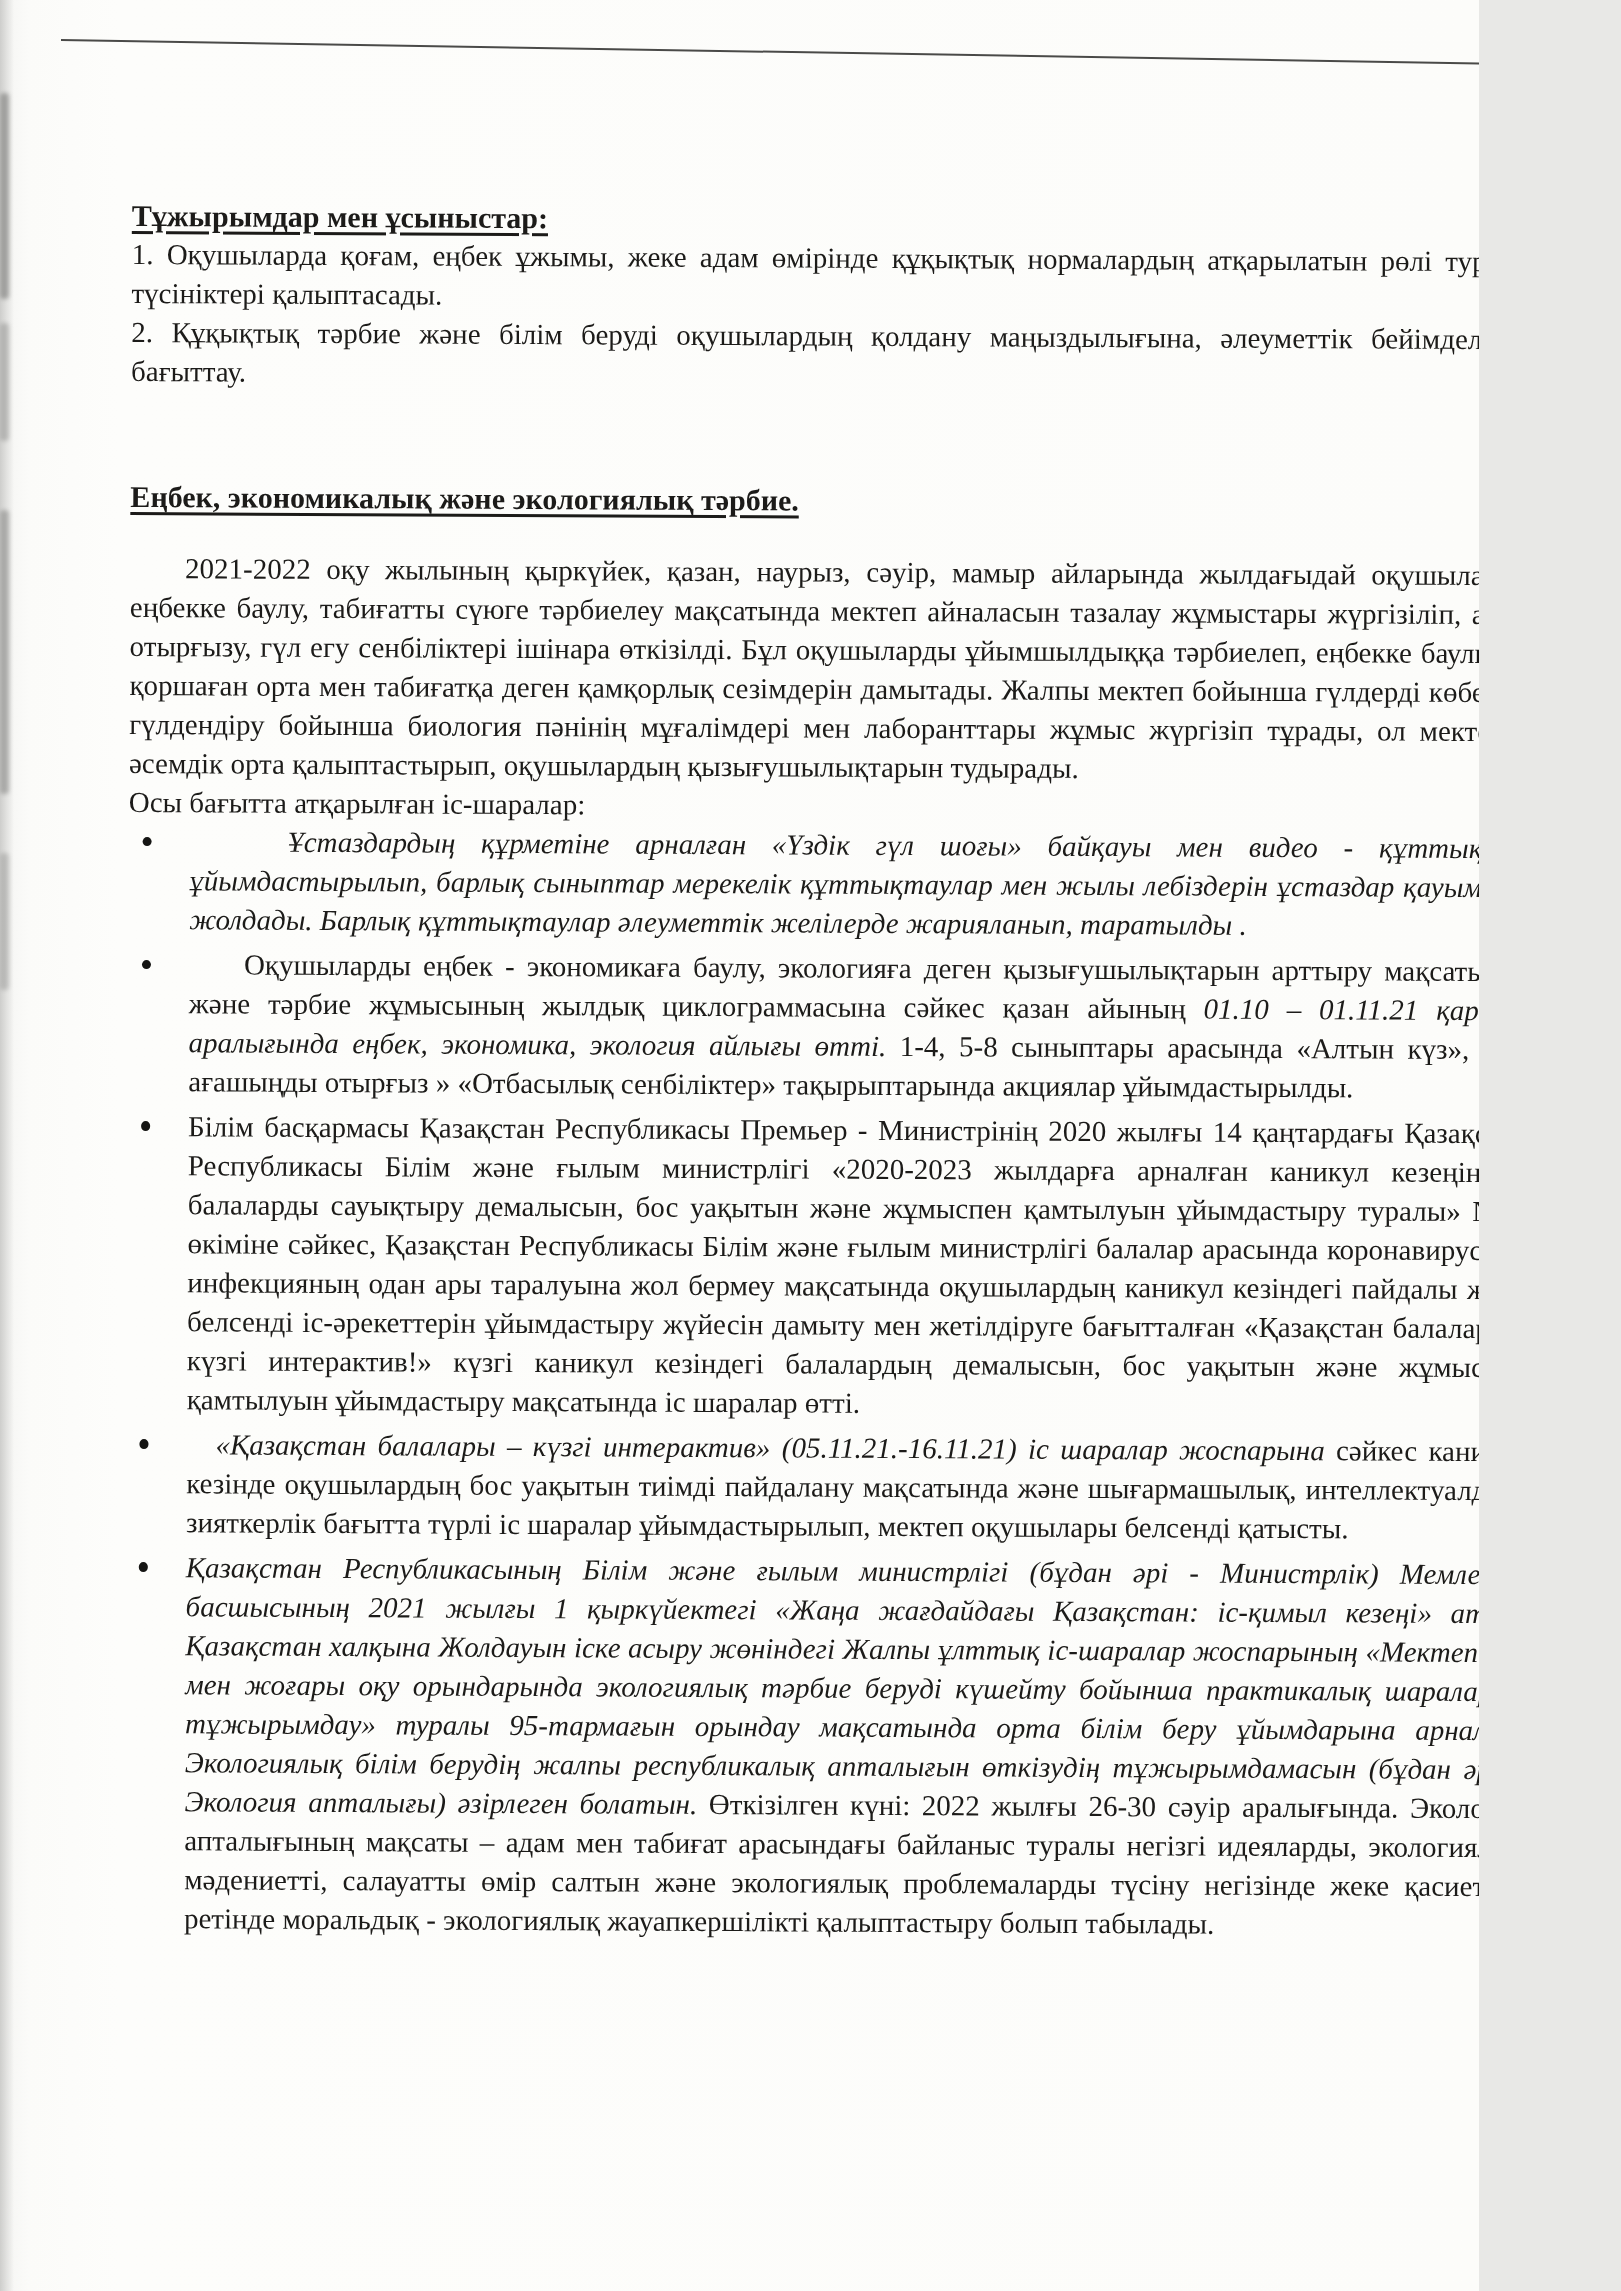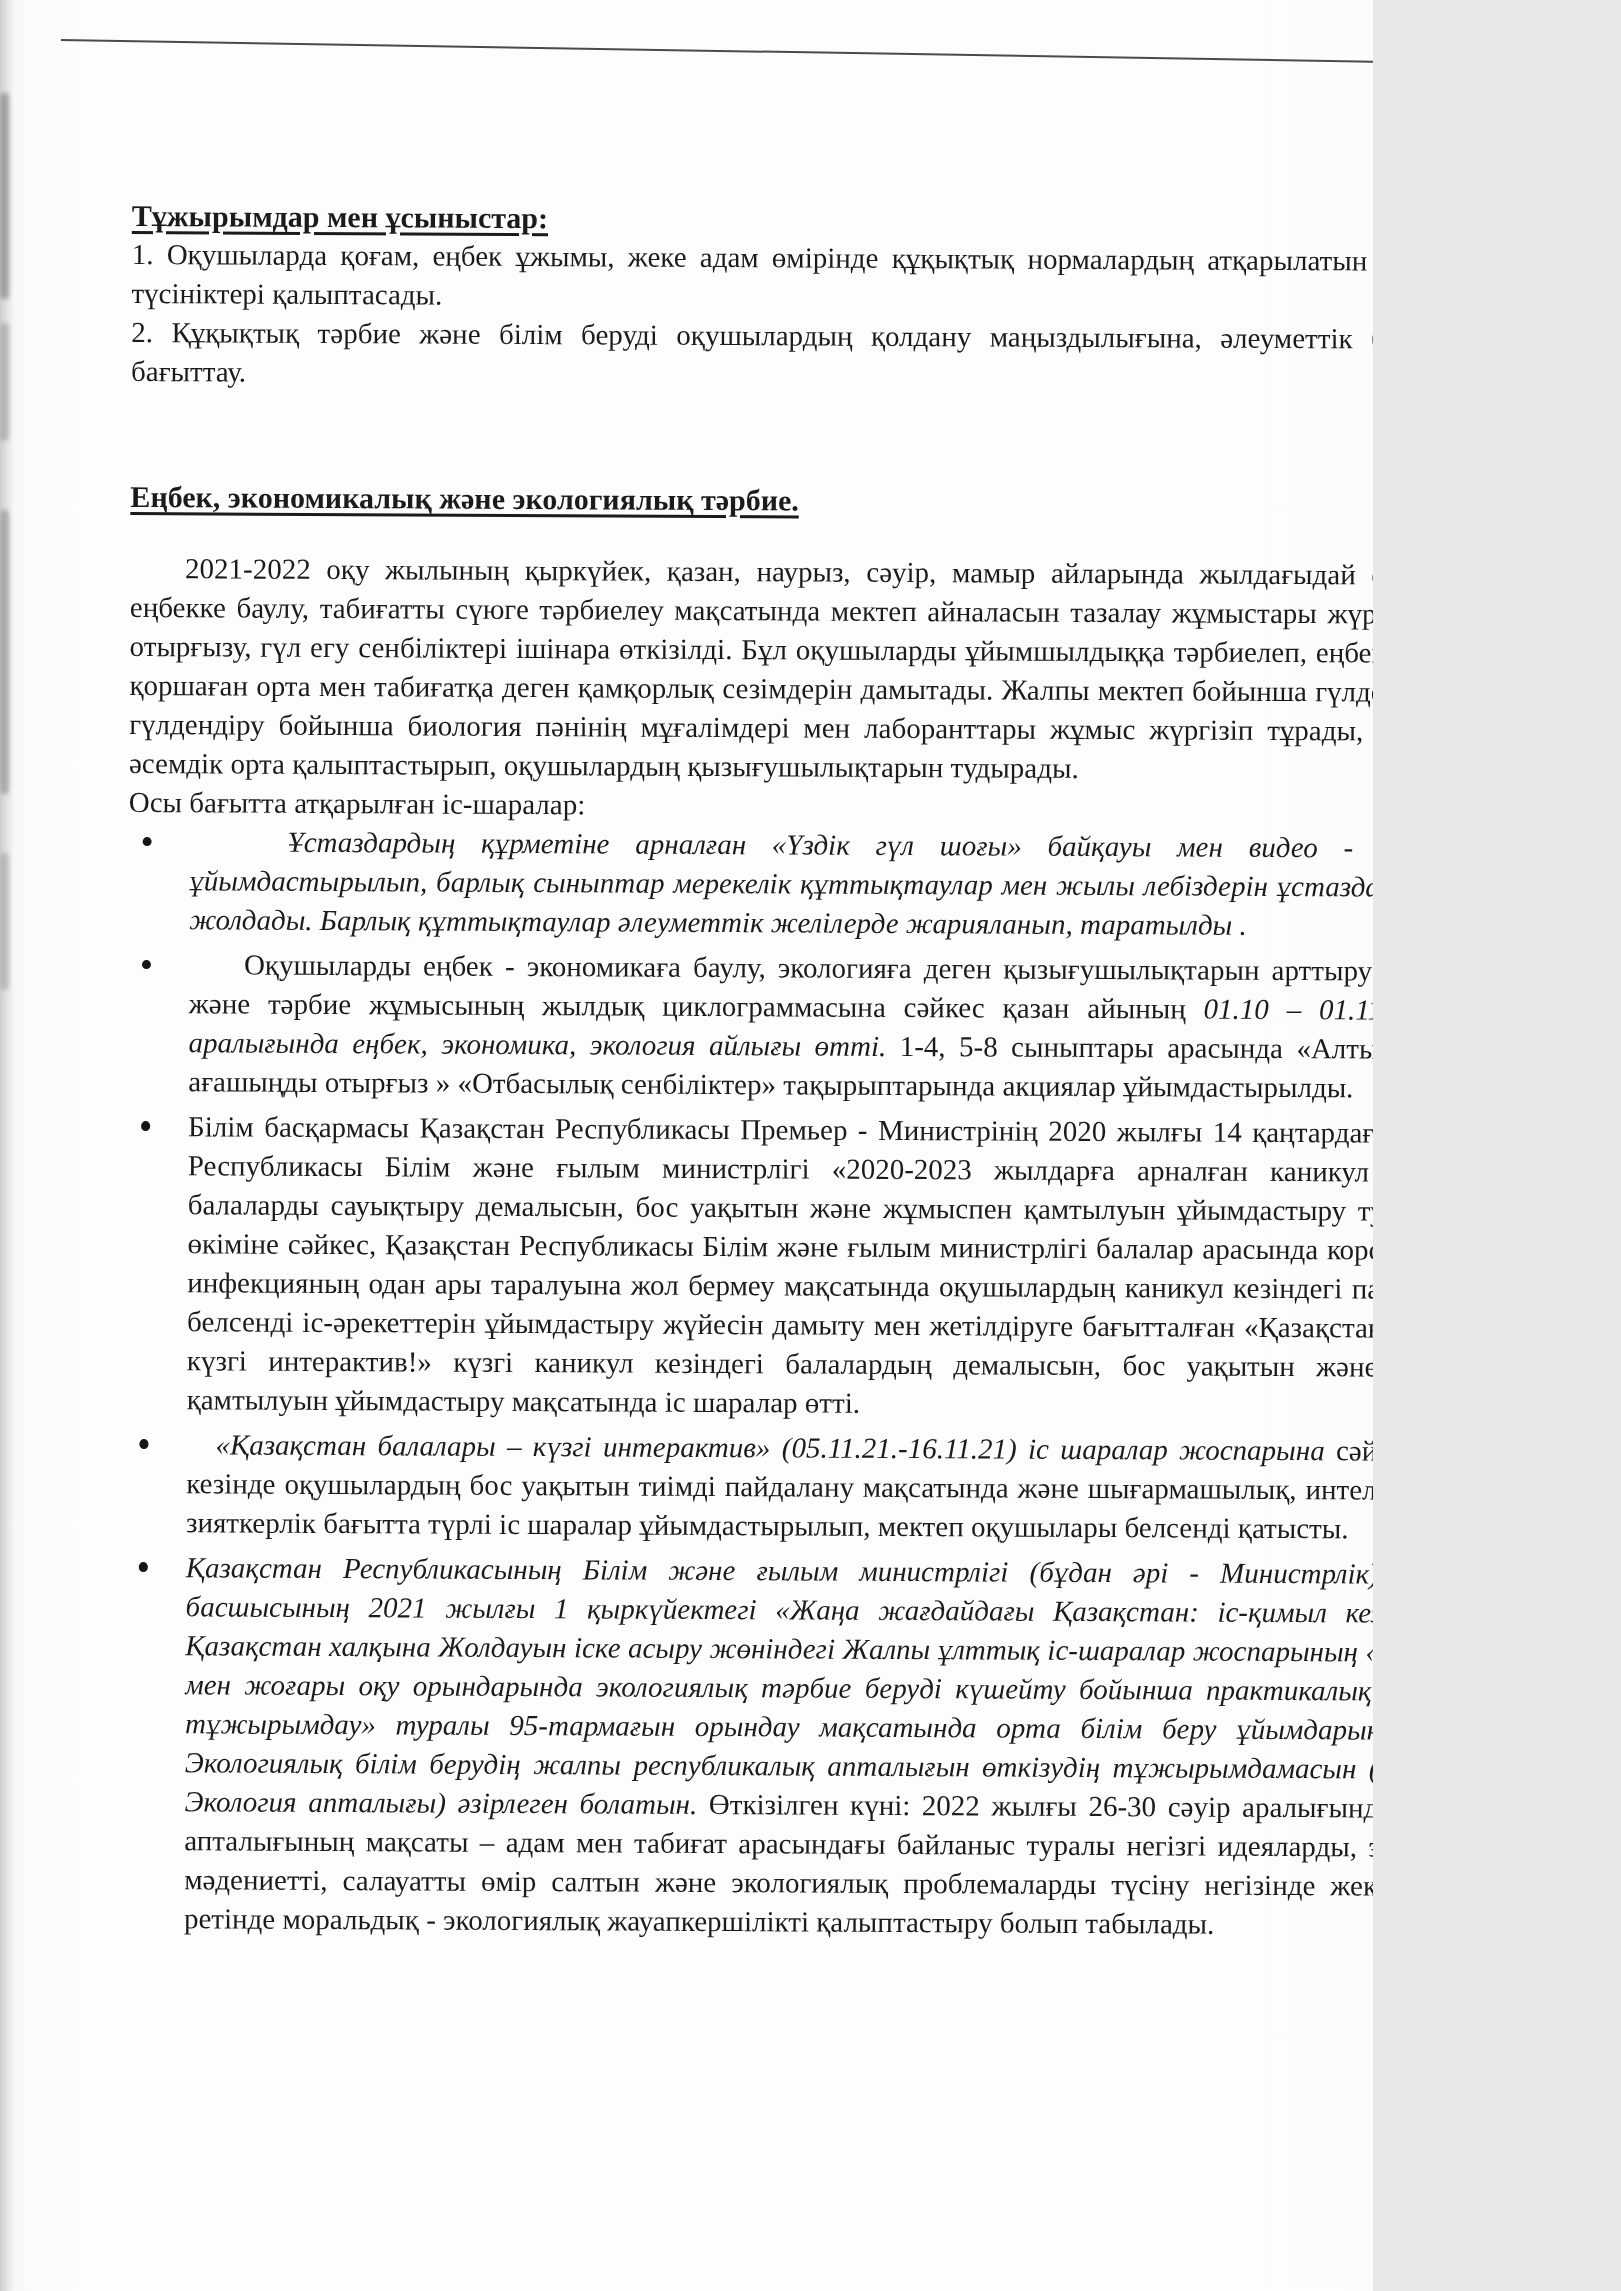--- a/index.html
+++ b/index.html
@@ -3,21 +3,21 @@
 <meta charset="utf-8">
 <style>
   html,body{margin:0;padding:0;}
   body{
     width:1621px;height:2292px;
     background:#e8e8e6;
     font-family:"Liberation Serif","DejaVu Serif",serif;
   }
   .page{
     position:relative;
-    width:1373px;height:2292px;
+    width:1479px;height:2292px;
     background:linear-gradient(90deg,#f4f4f2 0px,#fbfbf9 29px,#fdfdfb 118px,#fcfcfa 100%);
     overflow:hidden;
     color:#1c1b19;
   }
   
   .left-edge{
     position:absolute;left:0;top:0;width:13.7px;height:2292px;
     background:linear-gradient(90deg,#b9b9b7,#dcdcda 55%,rgba(220,220,218,0));
     opacity:.65;
   }

